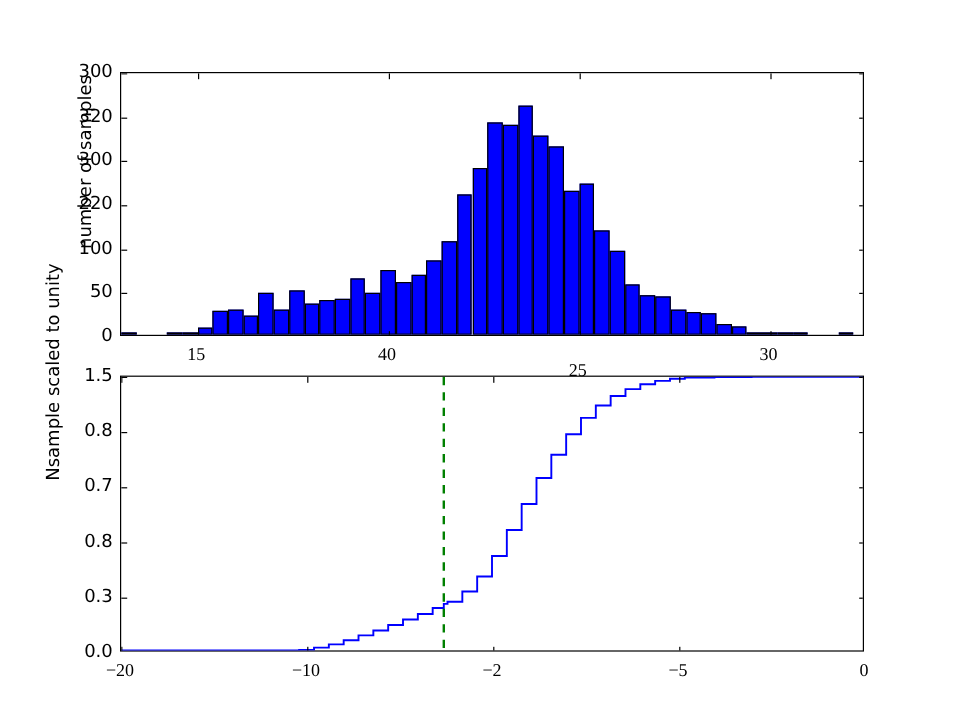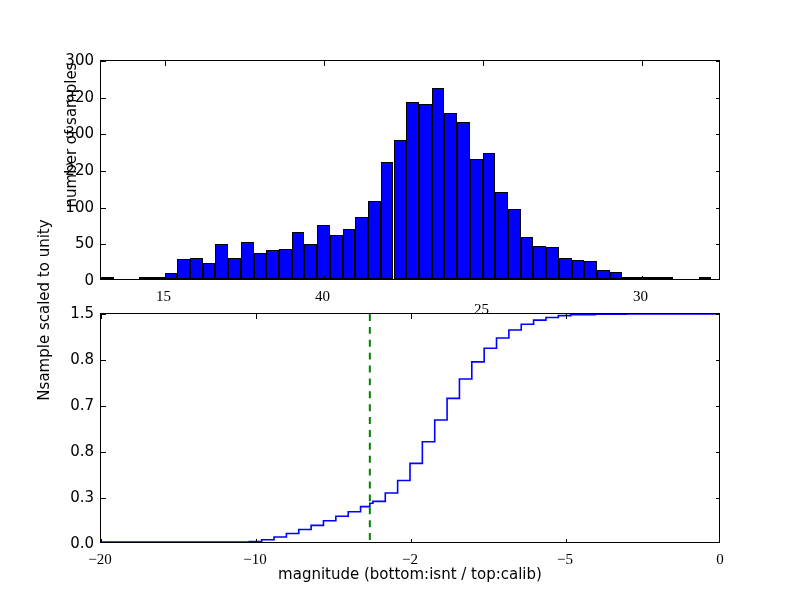--- a/index.html
+++ b/index.html
@@ -148,21 +148,20 @@
   }
 </style>
 </head>
 <body>
 
 <div id="figure">
 
 
   <div class="ylabel" id="top-ylabel">number of samples</div>
   <div class="ylabel" id="bottom-ylabel">Nsample scaled to unity</div>
-  <div id="xlabel">magnitude (bottom:isnt / top:calib)</div>
 
   <div class="axes-frame" id="top-axes">
     <div class="plot-canvas" id="top-canvas">
         <div class="hist-bar" style="left: 0px; width: 12.7179px; height: 1.5px;"></div>
         <div class="hist-bar" style="left: 38.1538px; width: 12.7179px; height: 1.5px;"></div>
         <div class="hist-bar" style="left: 50.8718px; width: 12.7179px; height: 1.5px;"></div>
         <div class="hist-bar" style="left: 63.5897px; width: 12.7179px; height: 5.86667px;"></div>
         <div class="hist-bar" style="left: 76.3077px; width: 12.7179px; height: 19.8px;"></div>
         <div class="hist-bar" style="left: 89.0256px; width: 12.7179px; height: 20.5333px;"></div>
         <div class="hist-bar" style="left: 101.744px; width: 12.7179px; height: 16.1333px;"></div>

